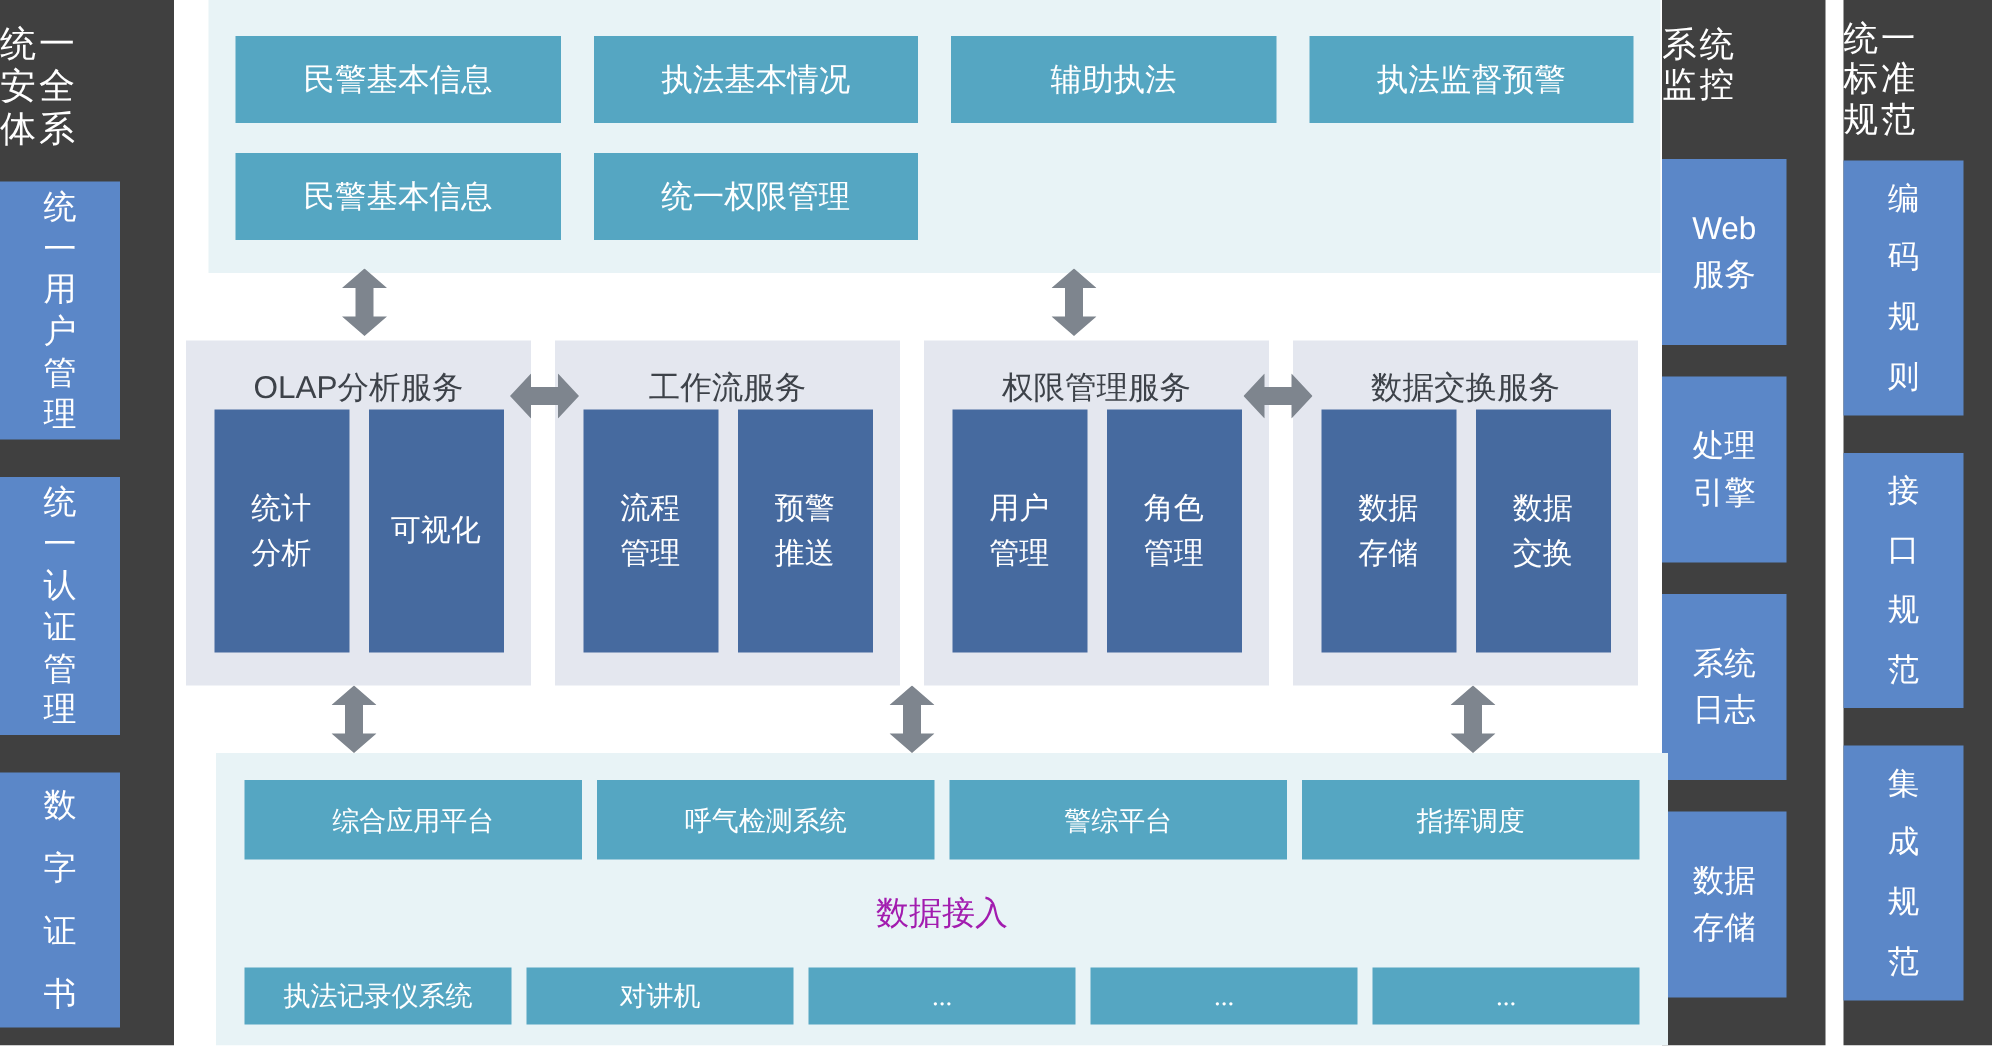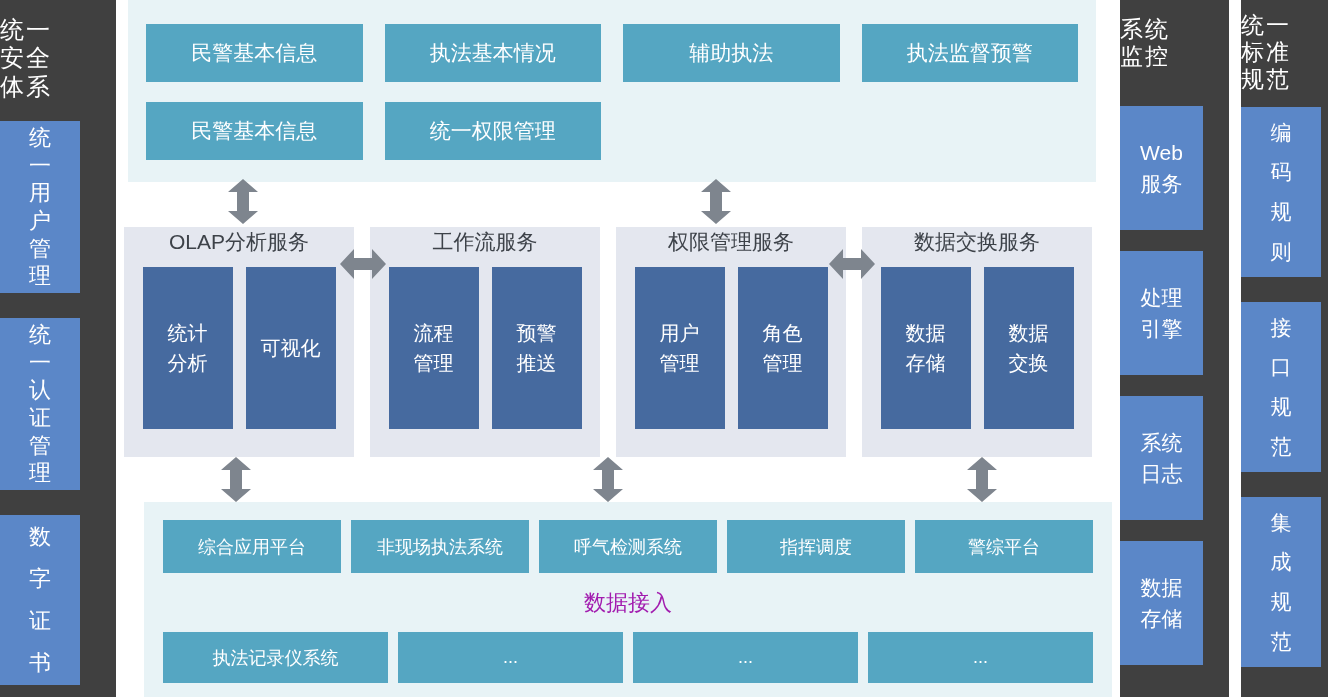--- a/index.html
+++ b/index.html
@@ -12,21 +12,21 @@
     width: 1328px; height: 697px;
     display: flex; background: #ffffff;
   }
   
   .dark-col {
     background: #404040; color: #f4f6f8;
     display: flex; flex-direction: column; align-items: flex-start;
     flex-shrink: 0;
   }
   .col-left   { width: 116px; height: 697px; padding-top: 16px; margin-right: 8px; }
-  .col-mon    { width: 109px; height: 697px; padding-top: 16px; margin-left: 28px; }
+  .col-mon    { width: 109px; height: 697px; padding-top: 16px; margin-left: 16px; }
   .col-std    { width: 103px; height: 697px; padding-top: 12px; margin-left: 12px; }
   .col-title {
     white-space: pre-line; text-align: center;
     font-size: 24px; line-height: 1.18; letter-spacing: 2px;
     color: #ffffff;
   }
   .col-left .col-title { margin-bottom: 20px; }
   .col-mon  .col-title { font-size: 23px; margin-bottom: 36px; }
   .col-std  .col-title { font-size: 23px; margin-bottom: 14px; }
   .blue-box {
@@ -40,21 +40,21 @@
   .col-mon .blue-box { width: 83px; height: 124px; font-size: 21px; line-height: 1.5; margin-bottom: 21px; }
   .col-std .blue-box { width: 80px;  height: 170px; font-size: 21px; line-height: 1.9; margin-bottom: 25px; }
 
   
   .main { position: relative; width: 968px; height: 697px; flex-shrink: 0; }
 
   .panel-light {
     background: #e8f3f6;
   }
   .top-panel {
-    position: absolute; left: 4px; top: 0; width: 968px; height: 182px;
+    position: absolute; left: 15px; top: 0; width: 968px; height: 182px;
     display: grid; grid-template-columns: repeat(4, 1fr);
     column-gap: 22px; row-gap: 18px;
     padding: 24px 18px 20px 18px;
   }
   .teal-box {
     background: #55a6c2; color: #ffffff;
     display: flex; align-items: center; justify-content: center;
     text-align: center;
   }
   .top-panel .teal-box { font-size: 21px; height: 58px; }
@@ -63,44 +63,44 @@
   .middle-row {
     position: absolute; left: 0; top: 227px; width: 968px; height: 230px;
     display: flex; justify-content: space-between;
   }
   .service-group {
     background: #e4e7ef; width: 230px; height: 230px;
     display: flex; flex-direction: column; align-items: center;
   }
   .service-title {
     color: #3d4249; font-size: 21px;
-    height: 30px;
+    margin-top: 16px; height: 30px;
     display: flex; align-items: center;
   }
   .service-boxes {
-    display: flex; gap: 13px; margin-top: 10px;
+    display: flex; gap: 13px; 
   }
   .navy-box {
     background: #466a9f; color: #ffffff;
     width: 90px; height: 162px;
     display: flex; align-items: center; justify-content: center;
     text-align: center; white-space: pre-line;
     font-size: 20px; line-height: 1.5;
   }
 
   
   .bottom-panel {
     position: absolute; left: 0; top: 502px; width: 968px; height: 195px;
     display: flex; flex-direction: column;
     padding: 18px 19px 14px 19px;
     margin-left: 20px;
   }
   .access-row { display: flex; gap: 10px; }
   .access-row .teal-box { flex: 1; height: 53px; font-size: 18px; }
-  .access-row.row2 .teal-box { height: 51px; }
+  .access-row.row2 .teal-box { height: 38px; font-family: Liberation Serif, serif; }
   .access-label {
     flex: 1; display: flex; align-items: center; justify-content: center;
     color: #a21caf; font-size: 22px;
   }
 
   
   .arrow { position: absolute; }
   .arrow svg { display: block; }
 </style>
 </head>
@@ -175,28 +175,28 @@
 存储</div>
           <div class="navy-box">数据
 交换</div>
         </div>
       </div>
     </section>
 
     <section class="panel-light bottom-panel">
       <div class="access-row row1">
         <div class="teal-box">综合应用平台</div>
-        <div class="teal-box">非现场执法系统</div>
         <div class="teal-box">呼气检测系统</div>
+        <div class="teal-box">警综平台</div>
         <div class="teal-box">指挥调度</div>
-        <div class="teal-box">警综平台</div>
       </div>
       <div class="access-label">数据接入</div>
       <div class="access-row row2">
         <div class="teal-box">执法记录仪系统</div>
+        <div class="teal-box">对讲机</div>
         <div class="teal-box">...</div>
         <div class="teal-box">...</div>
         <div class="teal-box">...</div>
       </div>
     </section>
 
     <div class="arrow" style="left:104px; top:179px;">
       <svg width="30" height="45" viewBox="0 0 30 45">
           <polygon points="15,0 30,13 21,13 21,32 30,32 15,45 0,32 9,32 9,13 0,13" fill="#7e858e"></polygon>
         </svg>

